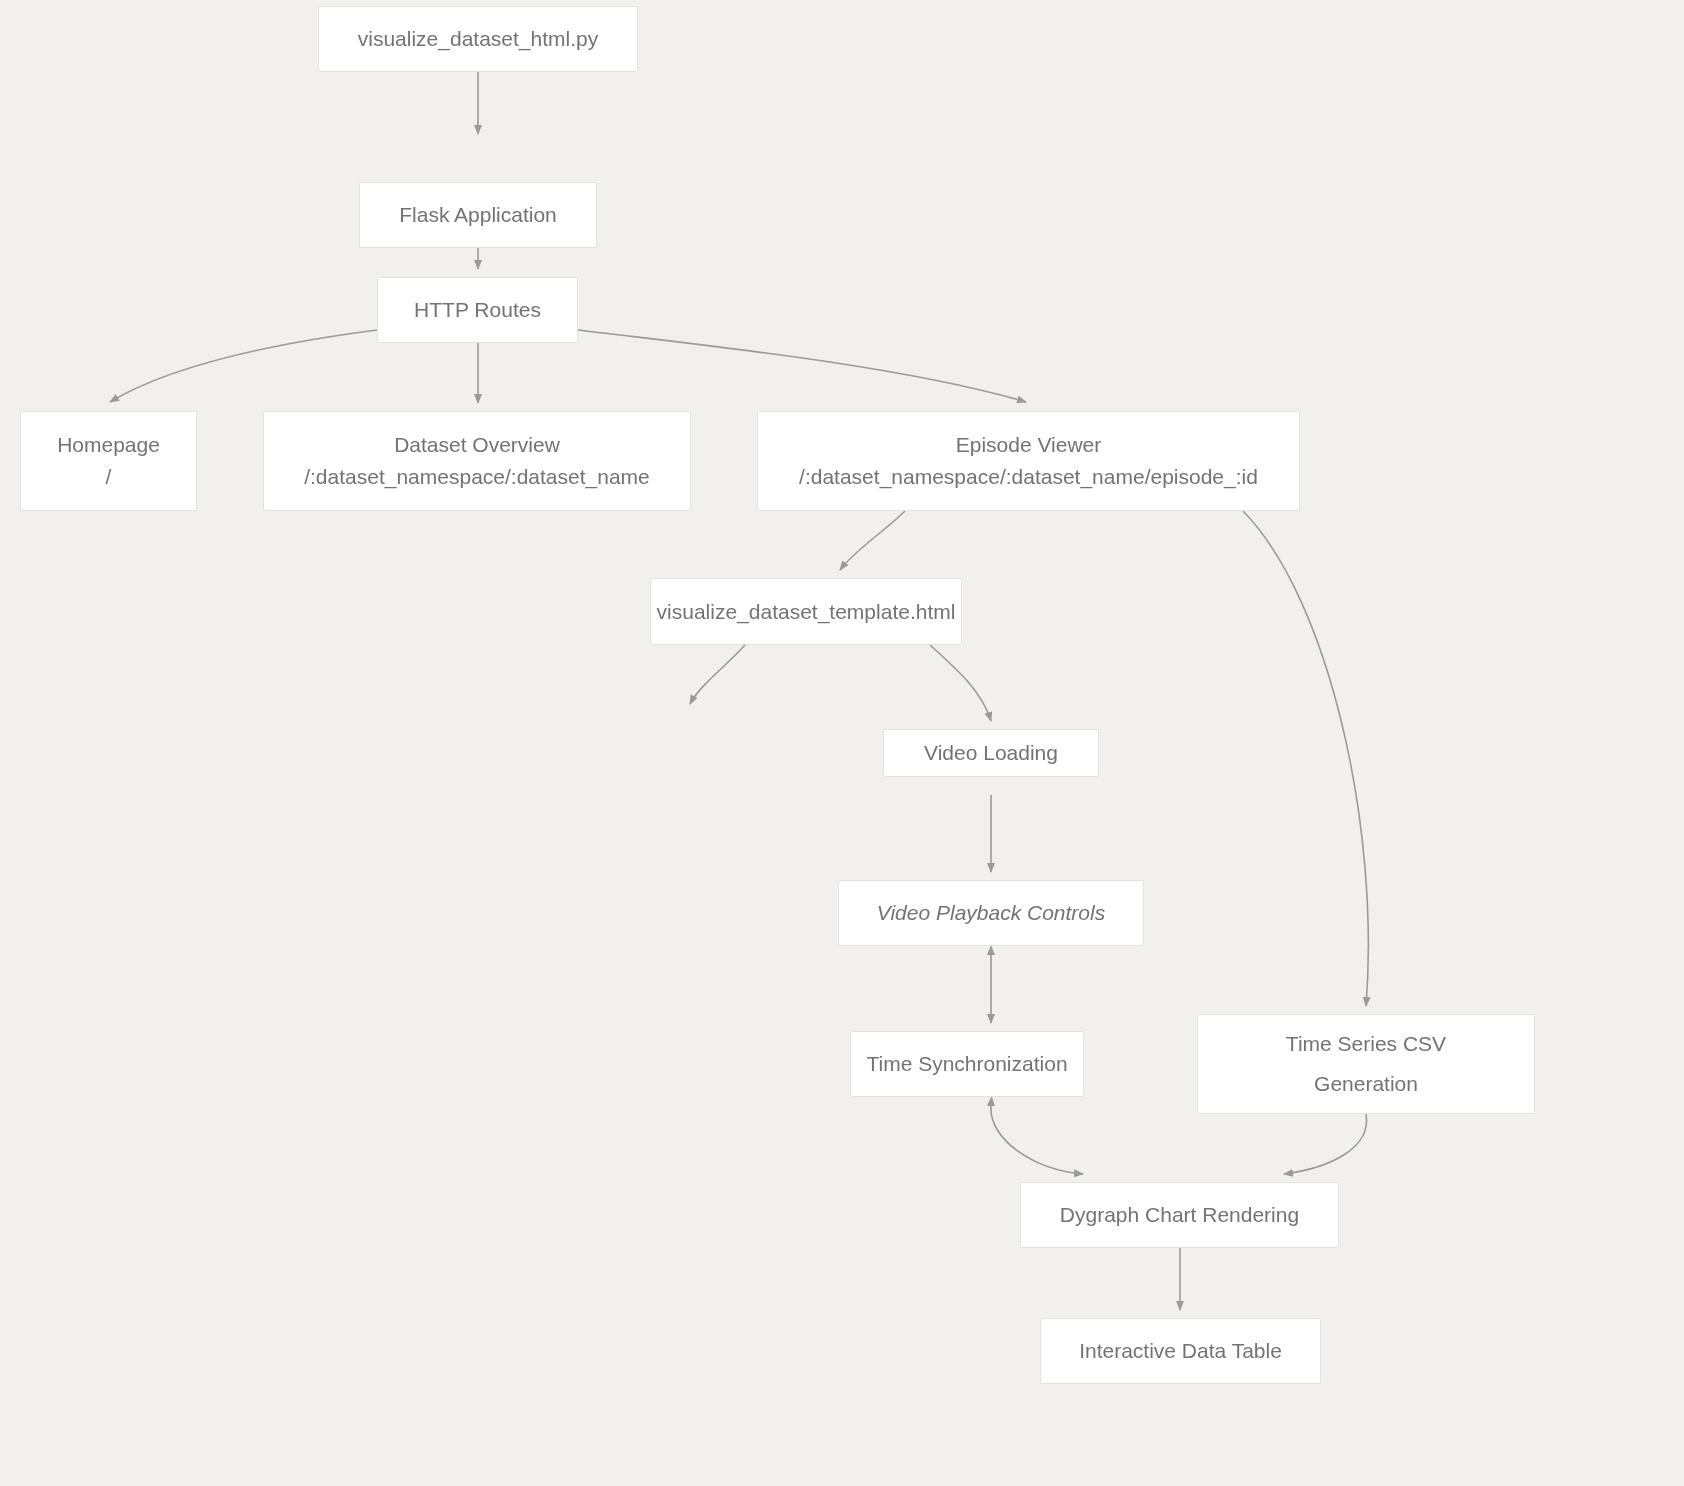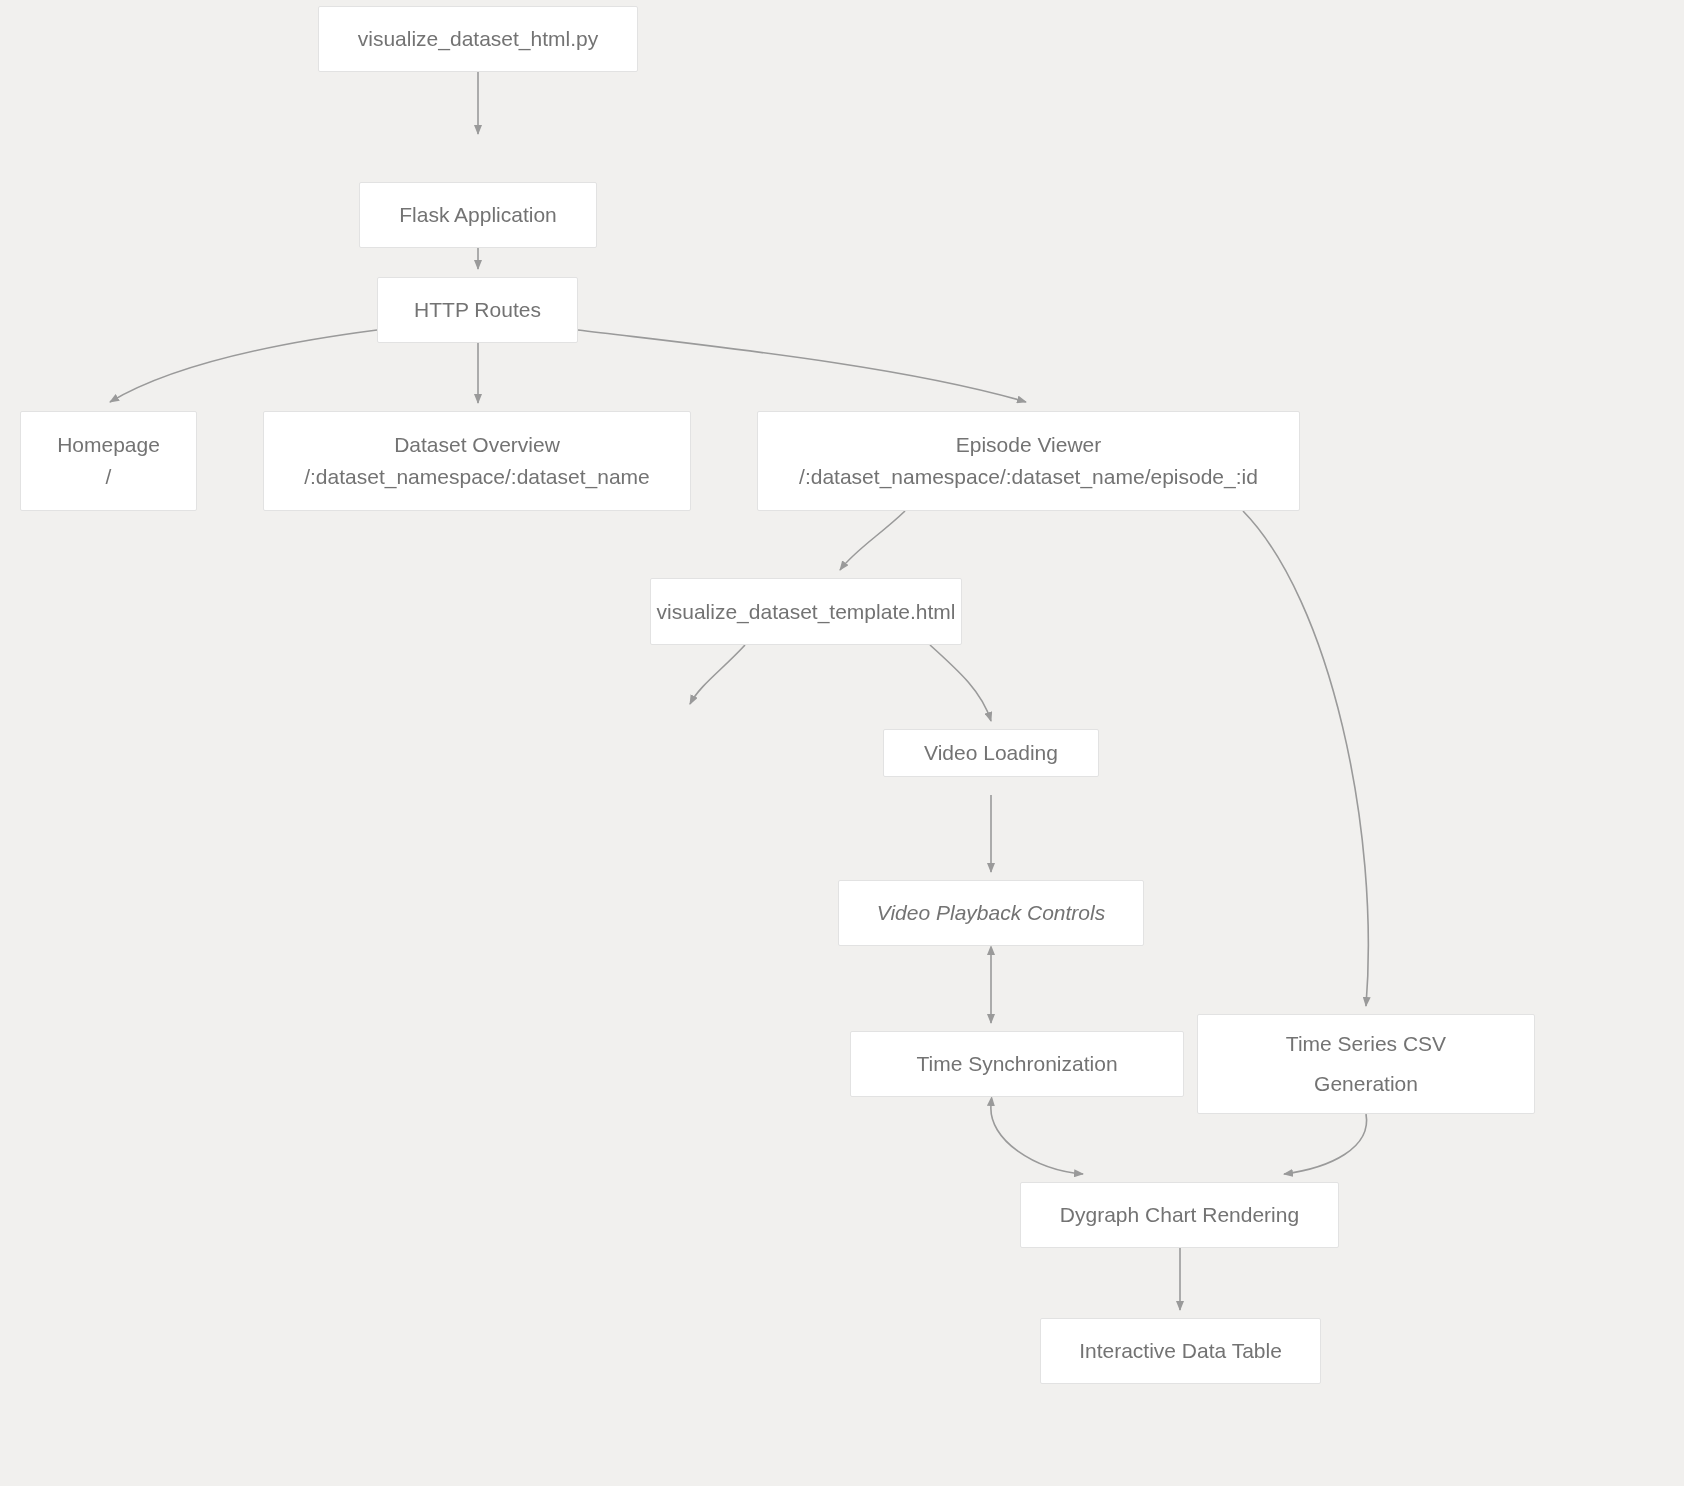--- a/index.html
+++ b/index.html
@@ -128,21 +128,21 @@
 
 
   <div class="node" style="left:883px; top:729px; width:216px; height:48px;">
     <span class="node-line">Video Loading</span>
   </div>
 
   <div class="node" style="left:838px; top:880px; width:306px; height:66px;font-style:italic;">
     <span class="node-line">Video Playback Controls</span>
   </div>
 
-  <div class="node" style="left:850px; top:1031px; width:334px; height:66px;">
+  <div class="node" style="left:850px; top:1031px; width:234px; height:66px;">
     <span class="node-line">Time Synchronization</span>
   </div>
 
   <div class="node" style="left:1197px; top:1014px; width:338px; height:100px;gap:8px;">
     <span class="node-line">Time Series CSV</span>
     <span class="node-sub">Generation</span>
   </div>
 
   <div class="node" style="left:1020px; top:1182px; width:319px; height:66px;">
     <span class="node-line">Dygraph Chart Rendering</span>

